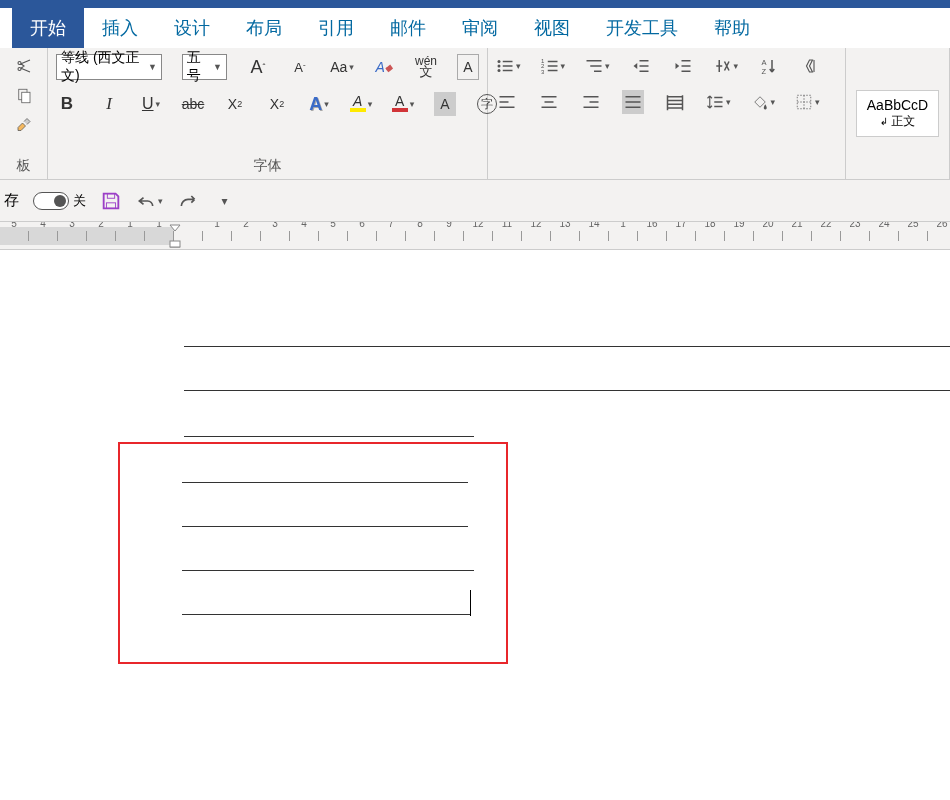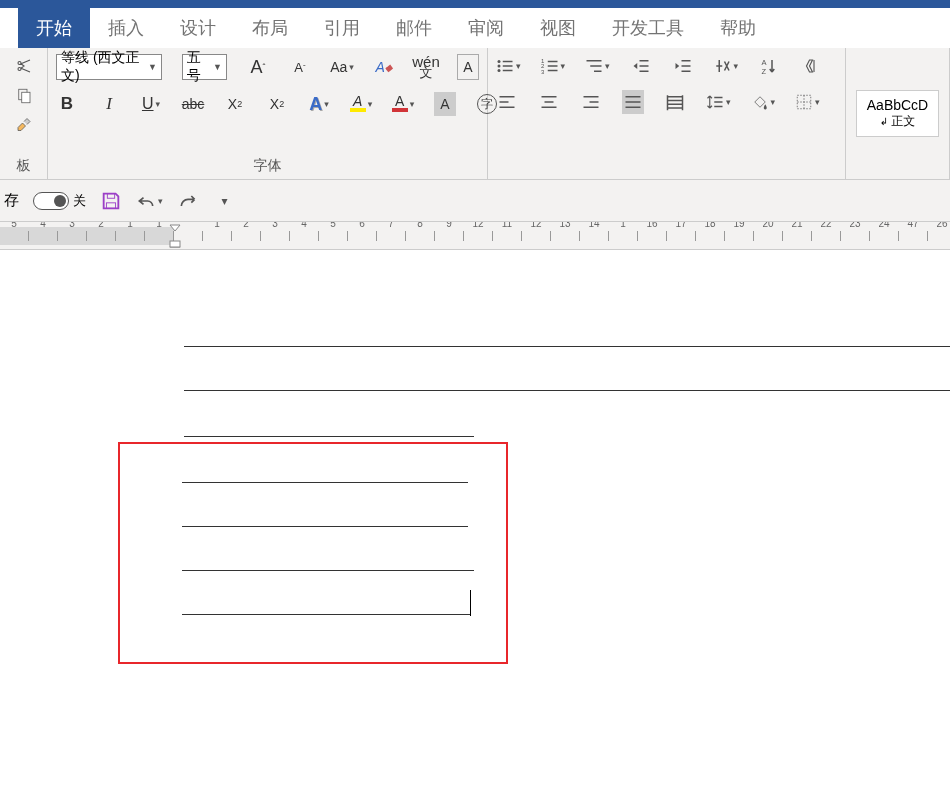--- a/index.html
+++ b/index.html
@@ -1,19 +1,19 @@
 <!DOCTYPE html>
 <html><head>
 <meta charset="utf-8">
 <style>
 * { margin: 0; padding: 0; box-sizing: border-box; font-family: "Microsoft YaHei", sans-serif; }
 body { background: #fff; width: 950px; height: 800px; overflow: hidden; position: relative; }
 
-.tabs { background: #fff; display: flex; align-items: center; height: 48px; border-top: 8px solid #2b579a; padding-left: 18px; }
-.tab { padding: 0 18px; font-size: 18px; color: #737373; height: 100%; display: flex; align-items: center; cursor: pointer; }
+.tabs { background: #fff; display: flex; align-items: center; height: 48px; border-top: 8px solid #2b579a; padding-left: 12px; }
+.tab { padding: 0 18px; font-size: 18px; color: #0369a1; height: 100%; display: flex; align-items: center; cursor: pointer; }
 .tab.active { background: #2b579a; color: #fff; }
 
 .ribbon { background: #f3f2f1; display: flex; border-bottom: 1px solid #ccc; height: 132px; }
 .group { border-right: 1px solid #ccc; display: flex; flex-direction: column; padding: 6px 8px 0 8px; }
 .group-body { flex: 1; display: flex; flex-direction: column; gap: 6px; }
 .group-label { text-align: center; font-size: 14px; color: #555; padding: 2px 0 4px 0; }
 .row { display: flex; align-items: center; gap: 20px; }
 .btn { display: inline-flex; align-items: center; justify-content: center; min-width: 22px; height: 24px; cursor: pointer; font-size: 14px; color: #333; position: relative; }
 .btn-sq { width: 26px; height: 26px; border: 1px solid #aaa; }
 .sel { border: 1px solid #888; background: #fff; height: 26px; display: flex; align-items: center; padding: 0 4px; font-size: 14px; }
@@ -101,21 +101,21 @@
         </div>
         <div class="btn" style="font-size:18px">A<sup style="font-size:9px">ˆ</sup></div>
         <div class="btn" style="font-size:13px">A<sup style="font-size:8px">ˇ</sup></div>
         <div class="btn">
             <span>Aa</span>
             <span class="dd">▾</span>
           </div>
         <div class="btn" style="font-style:italic;color:#3a6bc7">A<span style="color:#c55;font-size:10px">◆</span></div>
         <div class="btn">
           <span class="underline-stack">
-            <span style="font-size:15px">wén</span>
+            <span style="font-size:12px">wén</span>
             <span style="font-size:13px">文</span>
           </span>
         </div>
         <div class="btn btn-sq">A</div>
       </div>
       <div class="row" style="margin-top:6px">
         <div class="btn" style="font-weight:bold;font-size:17px">B</div>
         <div class="btn" style="font-style:italic;font-family:serif;font-size:17px">I</div>
         <div class="btn">
             <span style="text-decoration:underline;font-size:16px">U</span>
@@ -423,21 +423,21 @@
         <div class="tick">
           <span>22</span>
         </div>
         <div class="tick">
           <span>23</span>
         </div>
         <div class="tick">
           <span>24</span>
         </div>
         <div class="tick">
-          <span>47</span>
+          <span>25</span>
         </div>
         <div class="tick">
           <span>26</span>
         </div>
       </div>
   </div>
   <svg class="indent-marker" width="12" height="24">
       <path d="M1 1h10l-5 6z" fill="#fff" stroke="#888"></path>
       <path d="M1 23h10l-5-6z" fill="#fff" stroke="#888"></path>
       <rect x="1" y="17" width="10" height="6" fill="#fff" stroke="#888"></rect>

